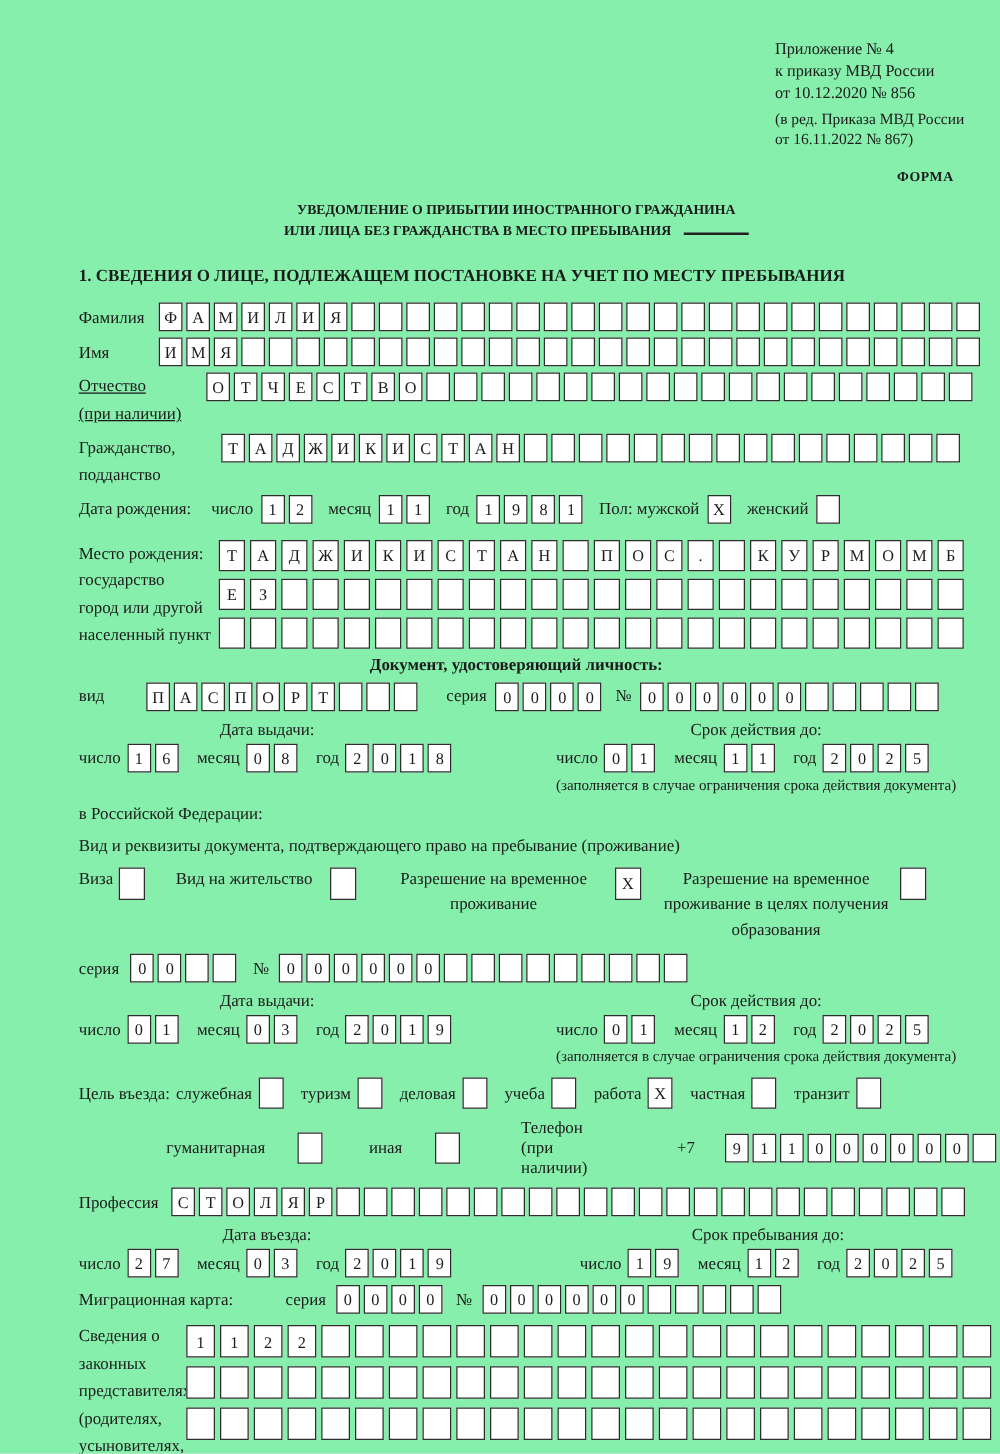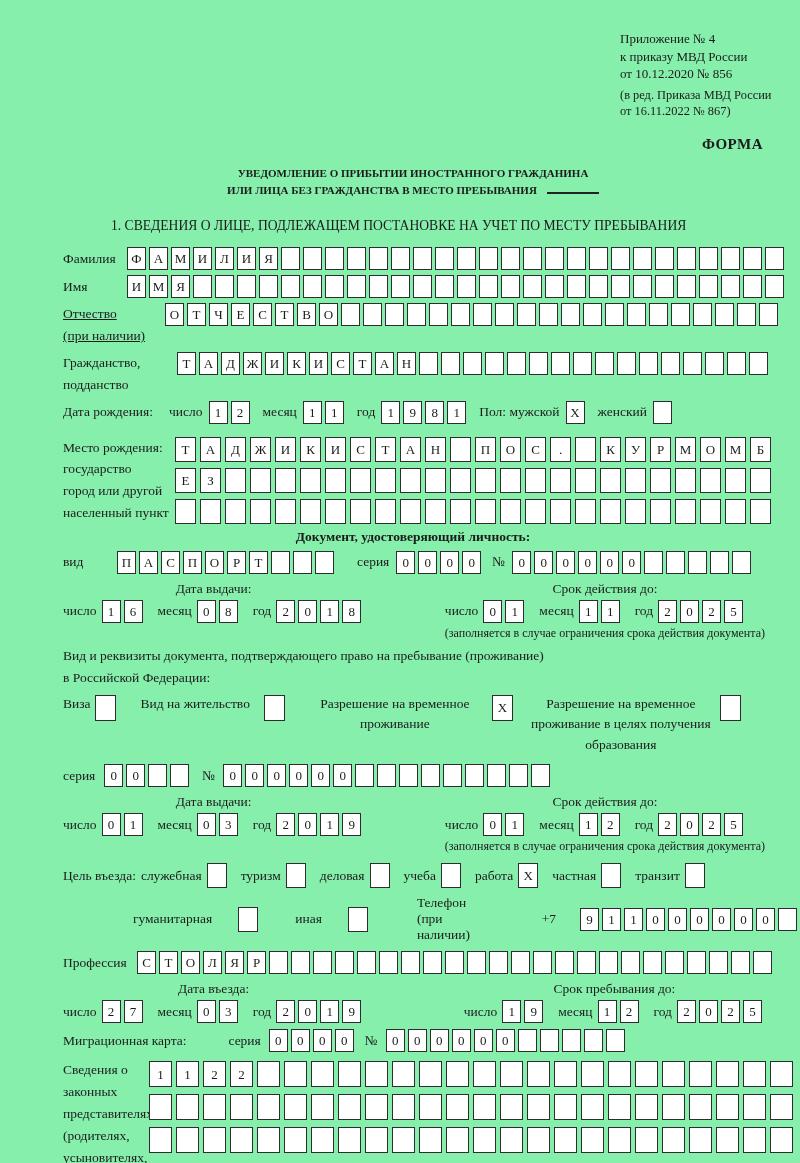--- a/index.html
+++ b/index.html
@@ -6,25 +6,25 @@
   .page {
     width:800px; height:1163px; box-sizing:border-box;
     margin:0 auto; background:#86efac; color:#1b1b1b;
     font-family:"Liberation Serif","DejaVu Serif",serif;
     font-size:13.5px; padding:30px 0 0 63px; position:relative; overflow:hidden;
   }
   
   .appendix { margin-left:557px; line-height:1.35; font-size:13px; }
   .appendix .amend { font-size:12.4px; }
   .appendix .amend-first { margin-top:4px; }
-  .form-word { width:700px; text-align:right; font-weight:bold; font-size:15px; margin-top:16px; letter-spacing:.5px; }
+  .form-word { width:700px; text-align:right; font-weight:bold; font-size:11px; margin-top:16px; letter-spacing:.5px; }
   
   .doc-title { width:700px; text-align:center; font-weight:bold; font-size:11px; line-height:1.5; margin-top:12px; }
   .title-underline { display:inline-block; width:52px; border-bottom:2px solid #222; margin-left:10px; vertical-align:baseline; }
-  .section-h { font-weight:normal; font-size:13.6px; margin-top:20px; margin-bottom:13px;margin-left:48px; }
+  .section-h { font-weight:bold; font-size:13.6px; margin-top:20px; margin-bottom:13px; }
   
   .frow { display:flex; align-items:center; margin-bottom:5px; }
   .frow-top { align-items:flex-start; }
   .flabel { flex:none; }
   .lw64 { width:64px; } .lw102 { width:102px;text-decoration:underline; } .lw114 { width:114px; } .lw112 { width:112px; } .lw74 { width:74px; }
   .lbl-lines div { line-height:1.62; }
   .cells { display:flex; flex:none; }
   .cell {
     box-sizing:border-box; flex:none; width:19px; height:23px;
     border:1.6px solid #2d2d2d; margin-right:3px; background:#fff;
@@ -430,22 +430,22 @@
             <div class="cell">2</div>
             <div class="cell">0</div>
             <div class="cell">2</div>
             <div class="cell">5</div>
           </div>
       </div>
       <div class="dg-note">(заполняется в случае ограничения срока действия документа)</div>
     </div>
   </div>
 
+  <div class="intro">в Российской Федерации:</div>
   <div class="intro" style="margin-top:4px;">Вид и реквизиты документа, подтверждающего право на пребывание (проживание)</div>
-  <div class="intro">в Российской Федерации:</div>
 
   <div class="opts">
     <div class="opt">
       <span class="ol">Виза</span>
       <div class="cells cb" style="margin-left:4px;">
           <div class="cell"></div>
         </div>
     </div>
     <div class="opt" style="margin-left:22px;">
       <span class="ol">Вид на жительство</span>

